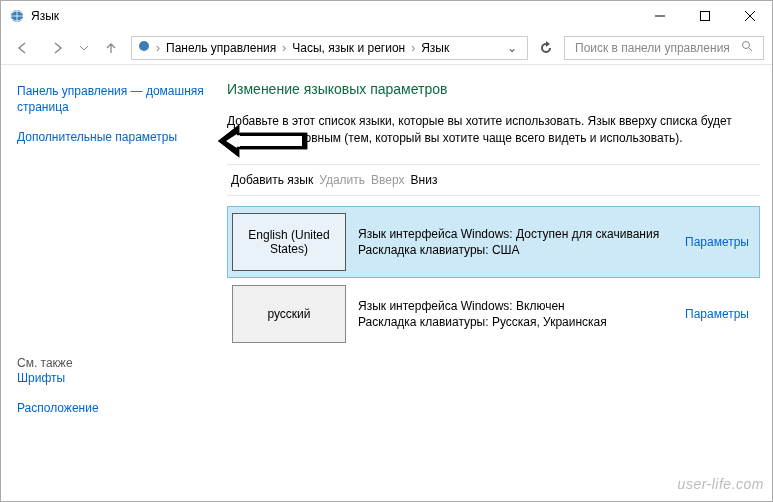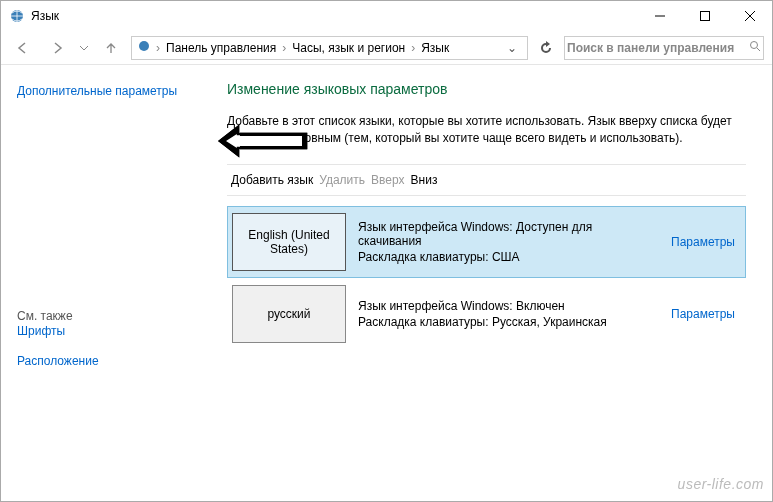--- a/index.html
+++ b/index.html
@@ -9,27 +9,27 @@
 .titlebar .ttxt { font-size: 12px; color: #000; }
 .winbtns { margin-left: auto; display: flex; }
 .winbtn { width: 45px; height: 30px; display: flex; align-items: center; justify-content: center; color: #000; }
 .toolbar { height: 34px; display: flex; align-items: center; padding: 0 8px; border-bottom: 1px solid #e5e5e5; gap: 6px; }
 .navarrow { width: 28px; height: 24px; display: flex; align-items: center; justify-content: center; color: #888; }
 .crumbbox { flex: 1; height: 24px; border: 1px solid #ccc; display: flex; align-items: center; padding: 0 4px; gap: 2px; }
 .crumb { color: #000; padding: 0 2px; }
 .sep { color: #888; padding: 0 2px; }
 .dd { color: #555; padding: 0 6px; }
 .refresh { width: 24px; height: 24px; display: flex; align-items: center; justify-content: center; color: #555; }
-.searchbox { width: 200px; height: 24px; border: 1px solid #ccc; display: flex; align-items: center; padding: 0 2px; color: #888; font-weight: bold; }
+.searchbox { width: 200px; height: 24px; border: 1px solid #ccc; display: flex; align-items: center; padding: 0 10px; color: #888; }
 .searchbox .sico { margin-left: auto; }
 .body { display: flex; height: calc(100% - 64px); }
 .sidebar { width: 220px; padding: 18px 10px 10px 16px; }
 .sidebar a { display: block; color: #0066cc; font-size: 12px; margin-bottom: 14px; line-height: 1.35; cursor: pointer; }
 .sidebar .seealso { color: #555; margin-top: 210px; font-size: 12px; }
-.main { flex: 1; padding: 16px 26px 10px 6px; position: relative; }
+.main { flex: 1; padding: 16px 12px 10px 6px; position: relative; }
 .main h1 { color: #0a6b3f; font-size: 14px; font-weight: normal; margin-bottom: 16px; }
 .desc { font-size: 12px; color: #000; line-height: 1.45; margin-bottom: 16px; }
 .actions { display: flex; gap: 6px; margin-bottom: 10px; border-top: 1px solid #e5e5e5; border-bottom: 1px solid #e5e5e5; padding: 8px 4px; }
 .act { color: #000; }
 .act.dis { color: #999; }
 .langrow { display: flex; align-items: stretch; border: 1px solid transparent; padding: 6px 4px; gap: 12px; }
 .langrow.sel { background: #cde8f6; border: 1px solid #7fbfe0; }
 .langbox { width: 114px; min-height: 58px; border: 1px solid #888; background: #f0f0f0; display: flex; align-items: center; justify-content: center; text-align: center; padding: 4px; font-size: 12px; }
 .langrow.sel .langbox { background: #e8f2f8; border: 1px solid #555; }
 .langinfo { flex: 1; display: flex; flex-direction: column; justify-content: center; gap: 2px; }
@@ -111,20 +111,21 @@
     <span>Поиск в панели управления</span>
     <span class="sico"><svg width="12" height="12">
           <circle cx="5" cy="5" r="3.5" fill="none" stroke="#888"></circle>
           <line x1="8" y1="8" x2="11" y2="11" stroke="#888"></line>
         </svg></span>
   </div>
 </div>
 
 <div class="body">
   <div class="sidebar">
+    <a>Панель управления — домашняя страница</a>
     <a>Дополнительные параметры</a>
     <div class="seealso">См. также</div>
     <a>Шрифты</a>
     <a>Расположение</a>
   </div>
 
   <div class="main">
     <h1>Изменение языковых параметров</h1>
     <p class="desc">Добавьте в этот список языки, которые вы хотите использовать. Язык вверху списка будет считаться основным (тем, который вы хотите чаще всего видеть и использовать).</p>
 

